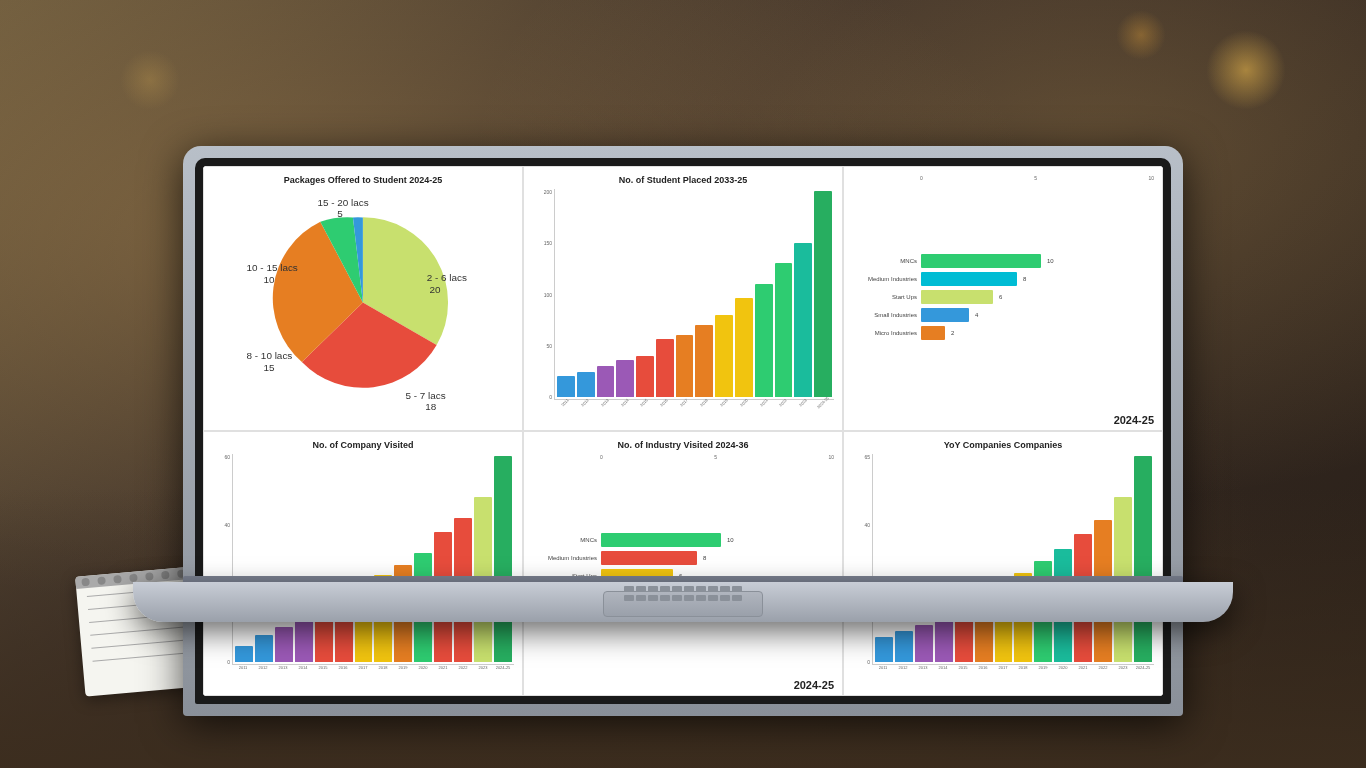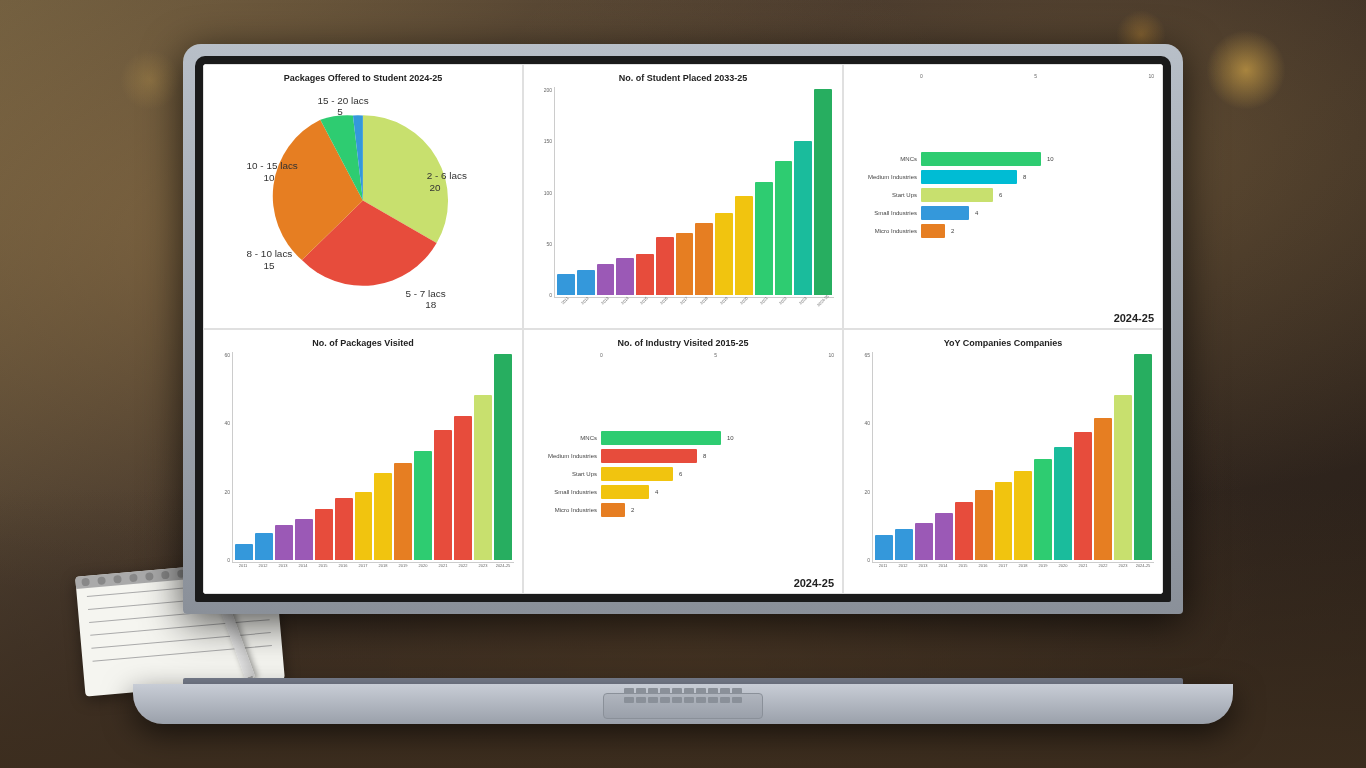--- a/index.html
+++ b/index.html
@@ -22,21 +22,21 @@
                   linear-gradient(135deg, #6b5a3e 0%, #3a2e28 40%, #2a2018 100%);
     }
 
     
     .laptop-wrapper {
       position: absolute;
       left: 50%;
       top: 50%;
       transform: translate(-50%, -50%);
       width: 1100px;
-      height: 680px;
+      height: 476px;
     }
 
     
     .laptop-lid {
       position: absolute;
       top: 0;
       left: 50px;
       width: 1000px;
       height: 570px;
       background: linear-gradient(180deg, #b8bfc8 0%, #8a9099 100%);
@@ -375,21 +375,21 @@
             <div class="industry-row">
               <span class="industry-label">Micro Industries</span>
               <div class="industry-bar" style="width:24px;background:#e67e22;"></div>
               <span class="industry-value">2</span>
             </div>
           </div>
           <div class="year-badge">2024-25</div>
         </div>
 
         <div class="chart-panel">
-          <div class="chart-title">No. of Packages Visited</div>
+          <div class="chart-title">No. of Company Visited</div>
           <div style="height:calc(100% - 18px);display:flex;flex-direction:column;position:relative;">
             <div style="position:absolute;left:0;top:0;bottom:18px;display:flex;flex-direction:column;justify-content:space-between;align-items:flex-end;width:18px;">
               <span style="font-size:5px;color:#666;">60</span>
               <span style="font-size:5px;color:#666;">40</span>
               <span style="font-size:5px;color:#666;">20</span>
               <span style="font-size:5px;color:#666;">0</span>
             </div>
             <div style="margin-left:20px;height:calc(100% - 18px);display:flex;align-items:flex-end;gap:2px;border-left:1px solid #ccc;border-bottom:1px solid #ccc;padding:2px;">
               <div style="flex:1;display:flex;align-items:flex-end;height:100%;">
                   <div style="width:100%;background:#3498db;height:8%;border-radius:1px 1px 0 0;"></div>
@@ -447,21 +447,21 @@
               <span style="flex:1;font-size:4px;color:#666;text-align:center;">2020</span>
               <span style="flex:1;font-size:4px;color:#666;text-align:center;">2021</span>
               <span style="flex:1;font-size:4px;color:#666;text-align:center;">2022</span>
               <span style="flex:1;font-size:4px;color:#666;text-align:center;">2023</span>
               <span style="flex:1;font-size:4px;color:#666;text-align:center;">2024-25</span>
             </div>
           </div>
         </div>
 
         <div class="chart-panel" style="position:relative;">
-          <div class="chart-title">No. of Industry Visited 2015-25</div>
+          <div class="chart-title">No. of Industry Visited 2024-36</div>
           <div style="display:flex;justify-content:space-between;margin-left:68px;margin-bottom:2px;">
             <span style="font-size:5px;color:#666;">0</span>
             <span style="font-size:5px;color:#666;">5</span>
             <span style="font-size:5px;color:#666;">10</span>
           </div>
           <div class="industry-bar-chart">
             <div class="industry-row">
               <span class="industry-label">MNCs</span>
               <div class="industry-bar" style="width:120px;background:#2ecc71;"></div>
               <span class="industry-value">10</span>

